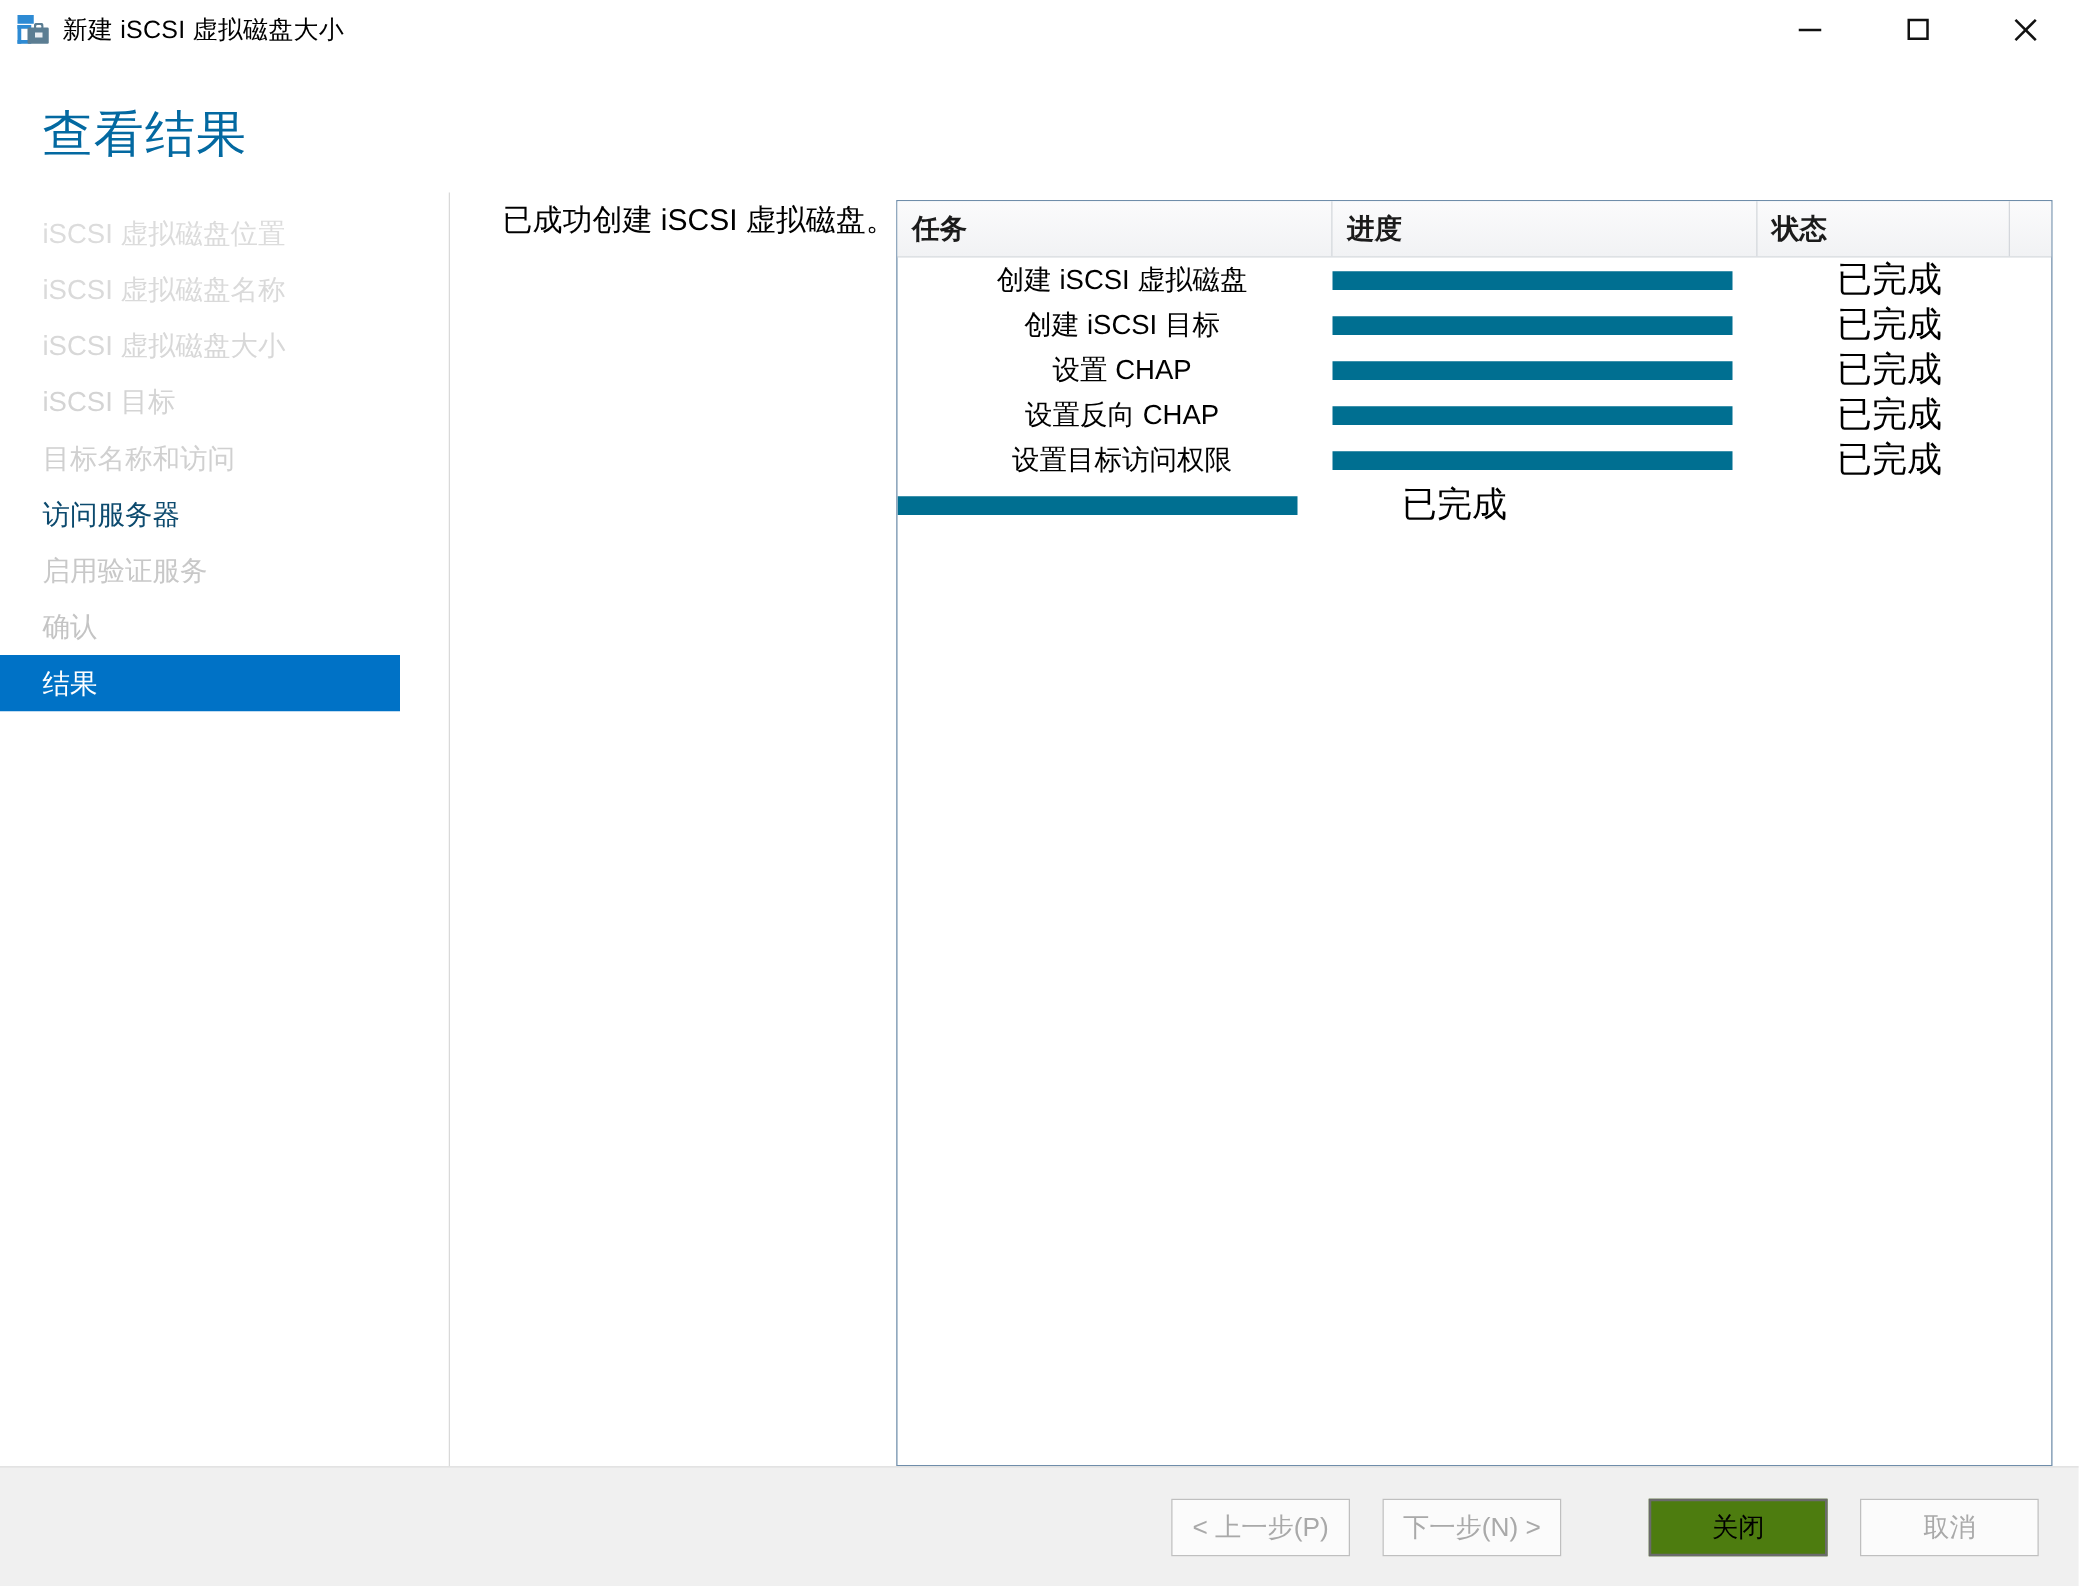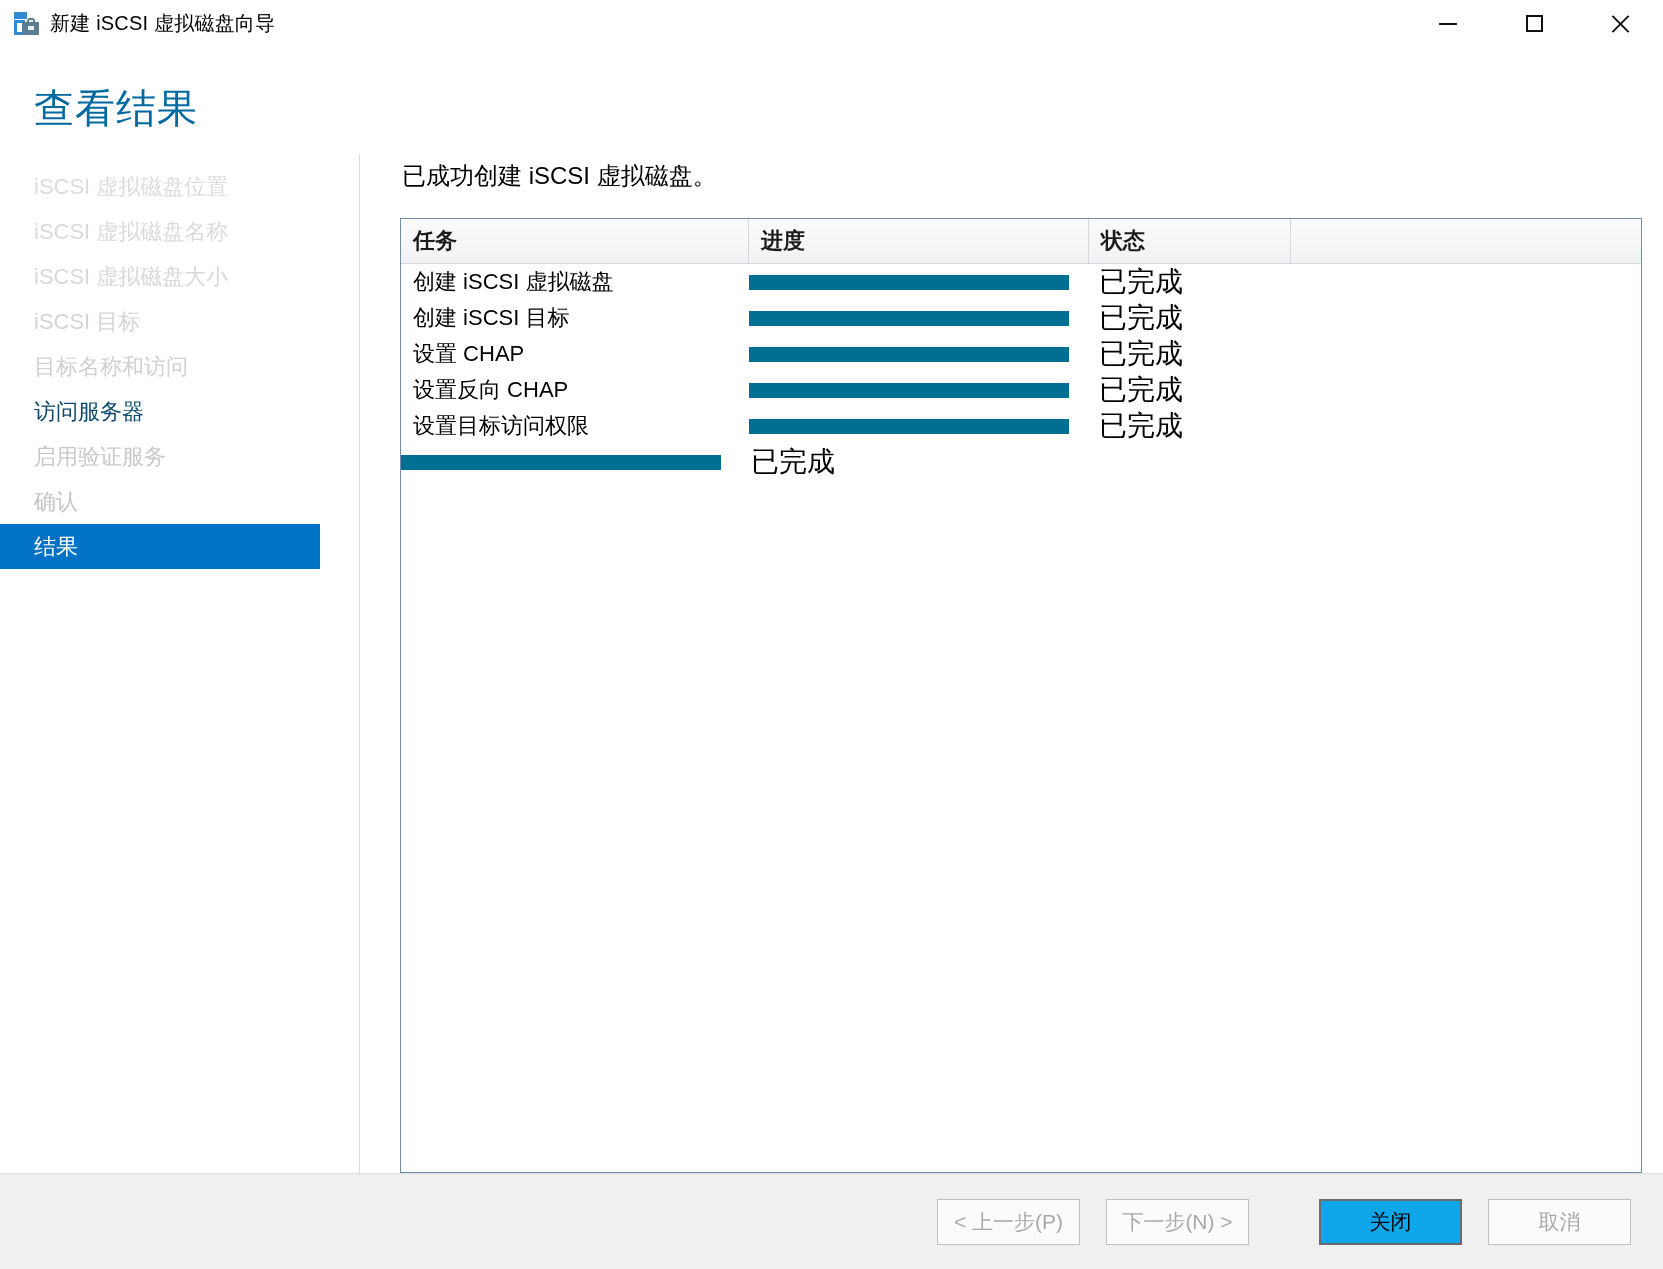--- a/index.html
+++ b/index.html
@@ -151,21 +151,22 @@
     color: #ffffff;
     margin-left: 0;
     width: 320px;
   }
 
   .content {
     flex: 1 1 auto;
     padding: 6px 21px 0 40px;
     min-width: 0;
     display: flex;
-    flex-direction: column;
+    flex-direction: row;
+    text-align: center;
   }
   .content-intro {
     font-size: 24px;
     color: #000000;
     margin: 0 0 26px 2px;
     white-space: nowrap;
   }
 
   
   .grid {
@@ -257,40 +258,40 @@
     cursor: default;
     white-space: nowrap;
     font-family: "Liberation Sans", "DejaVu Sans", sans-serif;
   }
   .btn.disabled {
     color: #a9a9a9;
     background: #fbfbfb;
     border-color: #bfbfbf;
   }
   .btn.primary {
-    background: #0ea5e9;
+    background: #4d7c0f;
     border: 2px solid #6b6b6b;
     color: #000000;
     margin-left: 58px;
   }
 </style>
 </head>
 <body>
 
 <div class="window">
 
   <div class="titlebar">
     <div class="title-icon">
       <div class="ti-doc-top"></div>
       <div class="ti-doc-body"></div>
       <div class="ti-handle"></div>
       <div class="ti-box"></div>
       <div class="ti-latch"></div>
     </div>
-    <div class="titlebar-text">新建 iSCSI 虚拟磁盘向导</div>
+    <div class="titlebar-text">新建 iSCSI 虚拟磁盘大小</div>
     <div class="titlebar-spacer"></div>
     <div class="winbtns">
       <div class="winbtn">
         <span class="glyph-min"></span>
       </div>
       <div class="winbtn">
         <span class="glyph-max"></span>
       </div>
       <div class="winbtn close">
         <span class="glyph-close"></span>

